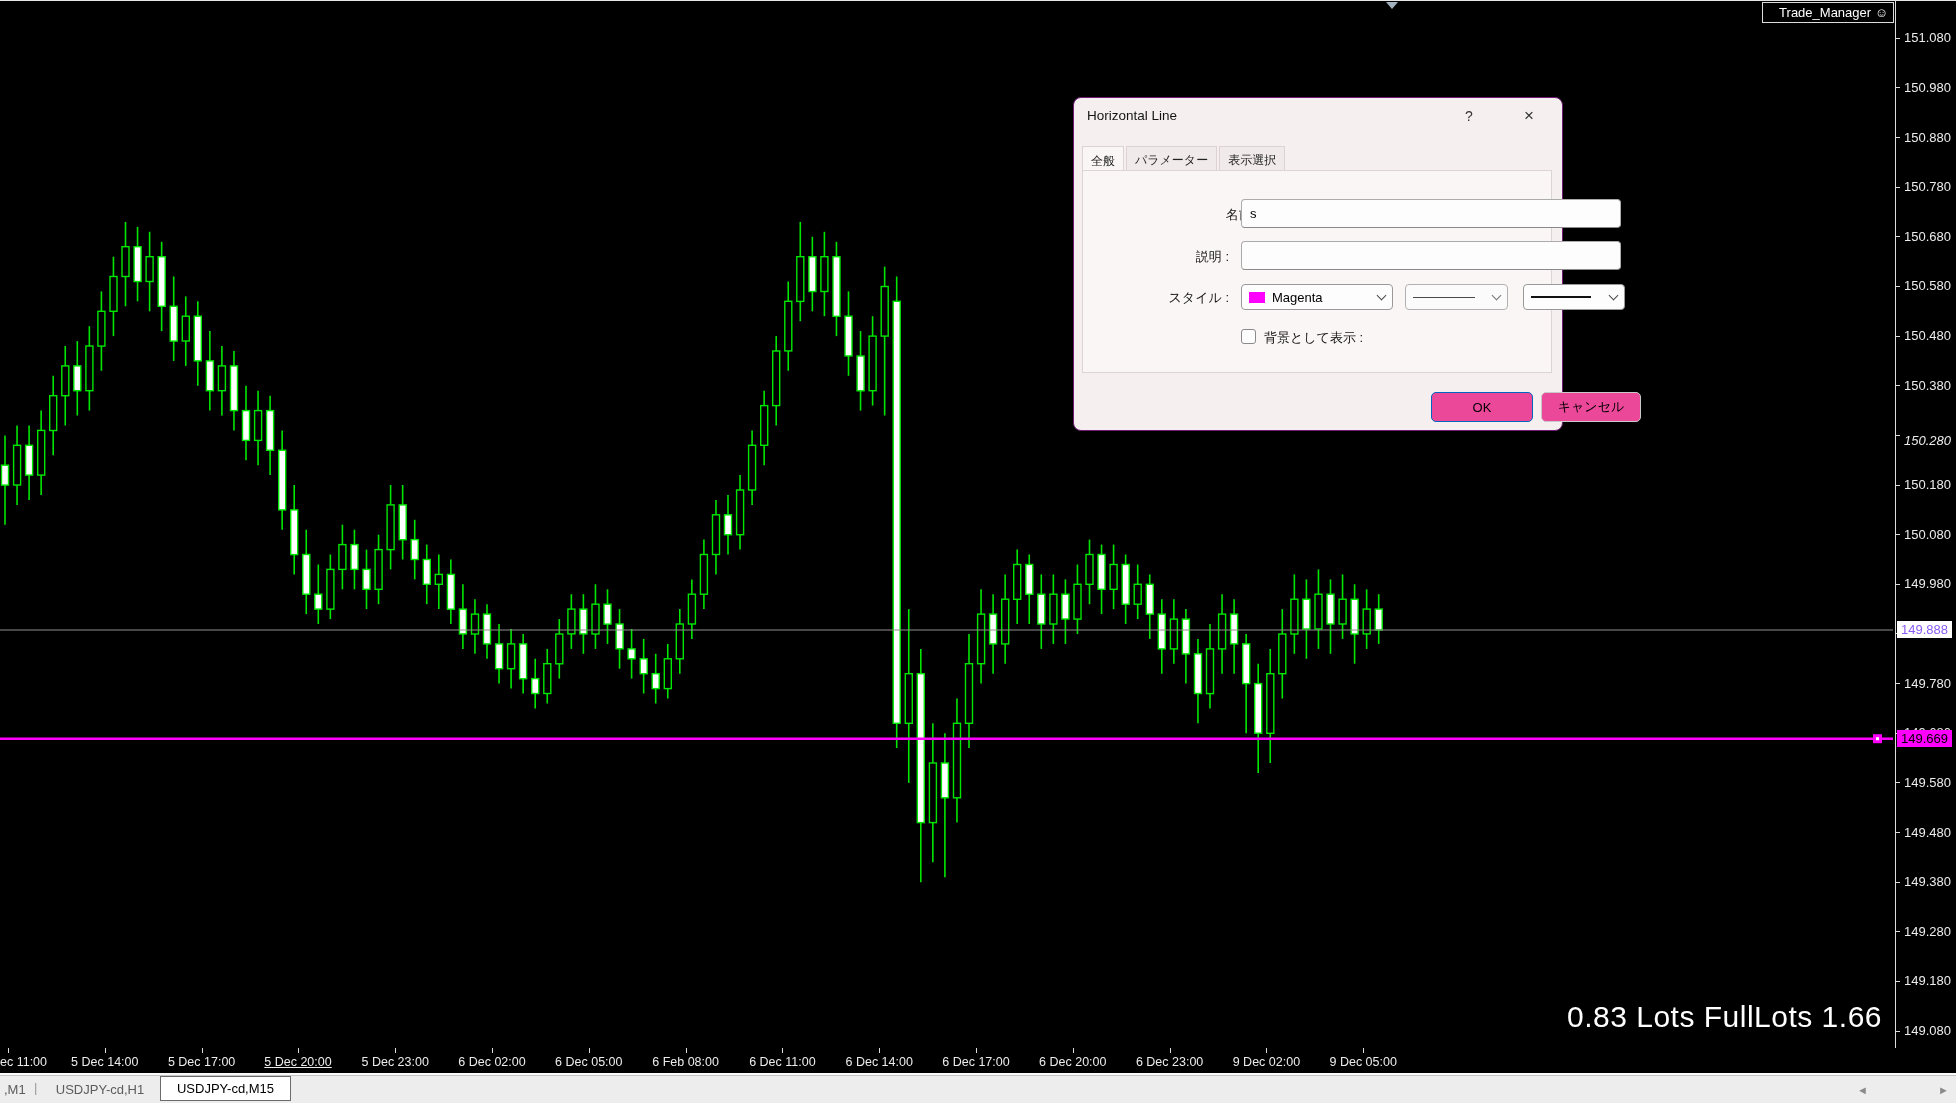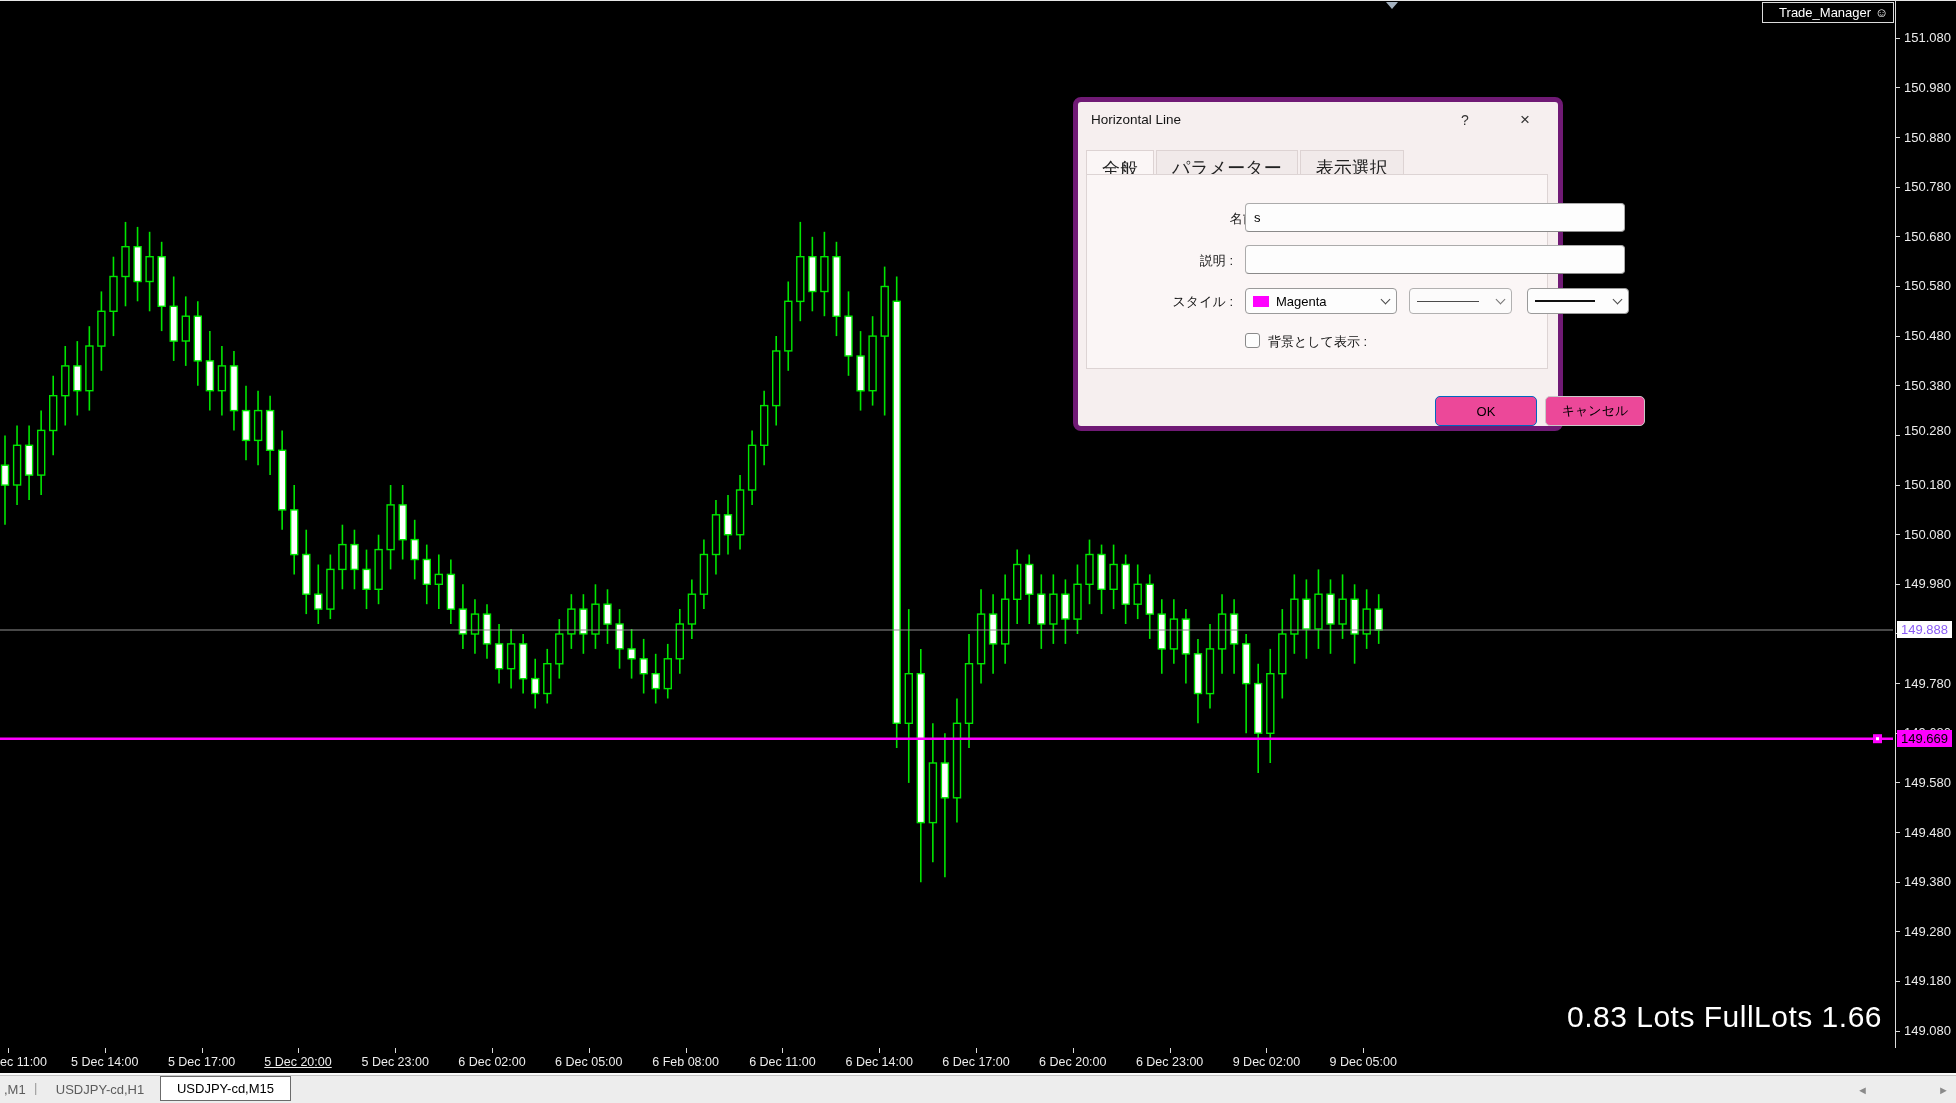--- a/index.html
+++ b/index.html
@@ -40,29 +40,29 @@
   #tab-divider{position:absolute;left:34px;top:4px;color:#9a9a9a;font-size:13px;}
   #tab-h1{left:50px;width:100px;text-align:center;}
   #tab-active{position:absolute;left:160px;top:0px;width:131px;height:25px;background:#fff;
     border:1px solid #6b6b6b;box-sizing:border-box;display:flex;align-items:center;
     justify-content:center;font-size:13px;color:#000;}
   .tab-arrow{position:absolute;top:8px;color:#8a8a8a;font-size:11px;}
   #tab-arrow-left{left:1857px;}
   #tab-arrow-right{left:1938px;}
   
   #dialog{position:absolute;left:1073px;top:97px;width:490px;height:334px;background:#f6efef;
-    border:5px solid #701a75;border-radius:8px;box-shadow:0 12px 34px rgba(0,0,0,.7);
+    border:1px solid #701a75;border-radius:8px;box-shadow:0 12px 34px rgba(0,0,0,.7);
     box-sizing:border-box;z-index:20;}
   #dlg-title{position:absolute;left:13px;top:10px;font-size:13.5px;color:#141414;}
   .dlg-sysbtn{position:absolute;top:6px;width:34px;height:24px;display:flex;align-items:center;
     justify-content:center;color:#333;background:transparent;border:none;cursor:default;}
   #dlg-help{right:76px;font-size:14px;}
   #dlg-close{right:16px;font-size:17px;}
   #dlg-tabs{position:absolute;left:8px;top:48px;display:flex;}
-  .dlg-tab{font-size:18px;color:#222;padding:5px 15px;border:1px solid #ddd3d3;
+  .dlg-tab{font-size:12px;color:#222;padding:5px 8px;border:1px solid #ddd3d3;
     background:#f1eaea;margin-right:2px;}
   .dlg-tab.active{background:#fbf6f6;border-bottom:1px solid #fbf6f6;padding-top:6px;}
   #dlg-page{position:absolute;left:8px;right:10px;top:72px;bottom:57px;background:#fbf6f6;
     border:1px solid #ddd4d4;box-sizing:border-box;}
   .flabel{position:absolute;left:0;width:155px;text-align:right;font-size:13px;color:#141414;}
   .tfield{position:absolute;left:167px;width:380px;height:29px;background:#fdfdfd;
     border:1px solid #ababab;border-bottom-color:#8a8a8a;border-radius:4px;font-size:13px;
     color:#000;padding:0 8px;display:flex;align-items:center;box-sizing:border-box;}
   .combo{position:absolute;height:26px;background:#fdfdfd;border:1px solid #9a9a9a;
     border-radius:4px;display:flex;align-items:center;padding:0 7px;box-sizing:border-box;}
@@ -343,21 +343,21 @@
     <div class="p-label" style="top: 179.161px;">150.780</div>
     <div class="p-tick" style="top: 236.305px;"></div>
     <div class="p-label" style="top: 228.805px;">150.680</div>
     <div class="p-tick" style="top: 285.95px;"></div>
     <div class="p-label" style="top: 278.45px;">150.580</div>
     <div class="p-tick" style="top: 335.595px;"></div>
     <div class="p-label" style="top: 328.095px;">150.480</div>
     <div class="p-tick" style="top: 385.239px;"></div>
     <div class="p-label" style="top: 377.739px;">150.380</div>
     <div class="p-tick" style="top: 434.884px;"></div>
-    <div class="p-label" style="top: 423px;">150.280</div>
+    <div class="p-label" style="top: 433px; font-style: italic;">150.280</div>
     <div class="p-tick" style="top: 484.529px;"></div>
     <div class="p-label" style="top: 477.029px;">150.180</div>
     <div class="p-tick" style="top: 534.174px;"></div>
     <div class="p-label" style="top: 526.674px;">150.080</div>
     <div class="p-tick" style="top: 583.818px;"></div>
     <div class="p-label" style="top: 576.318px;">149.980</div>
     <div class="p-tick" style="top: 633.463px;"></div>
     <div class="p-label" style="top: 625.963px;">149.880</div>
     <div class="p-tick" style="top: 683.108px;"></div>
     <div class="p-label" style="top: 675.608px;">149.780</div>

